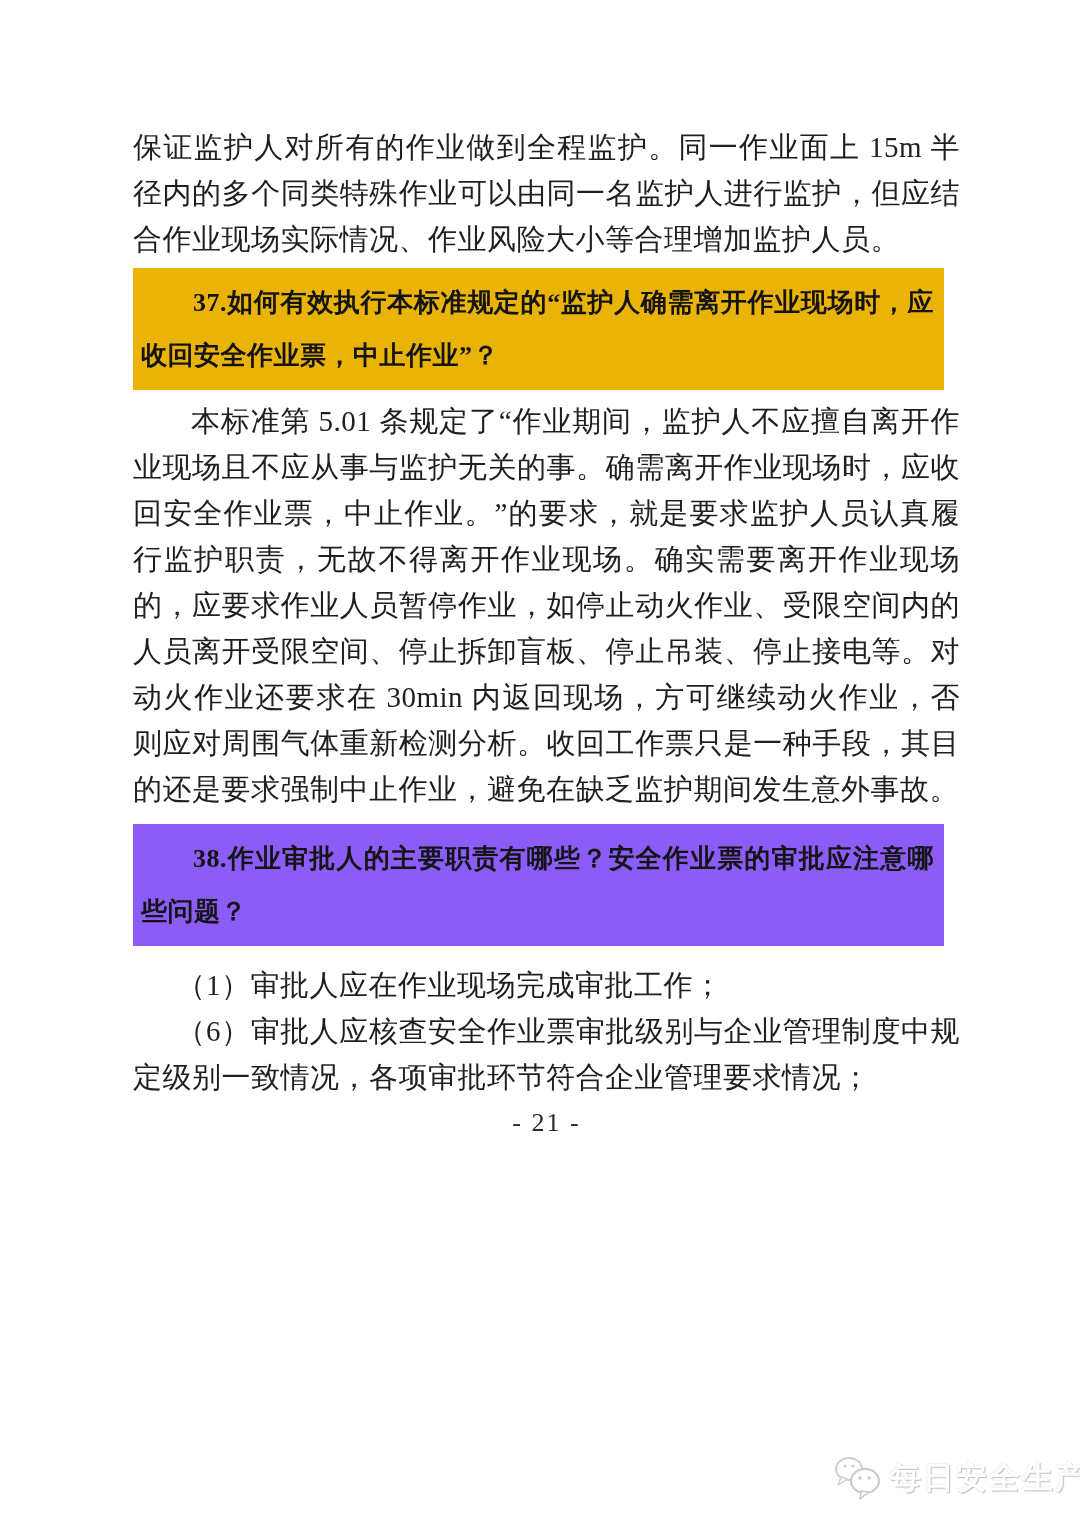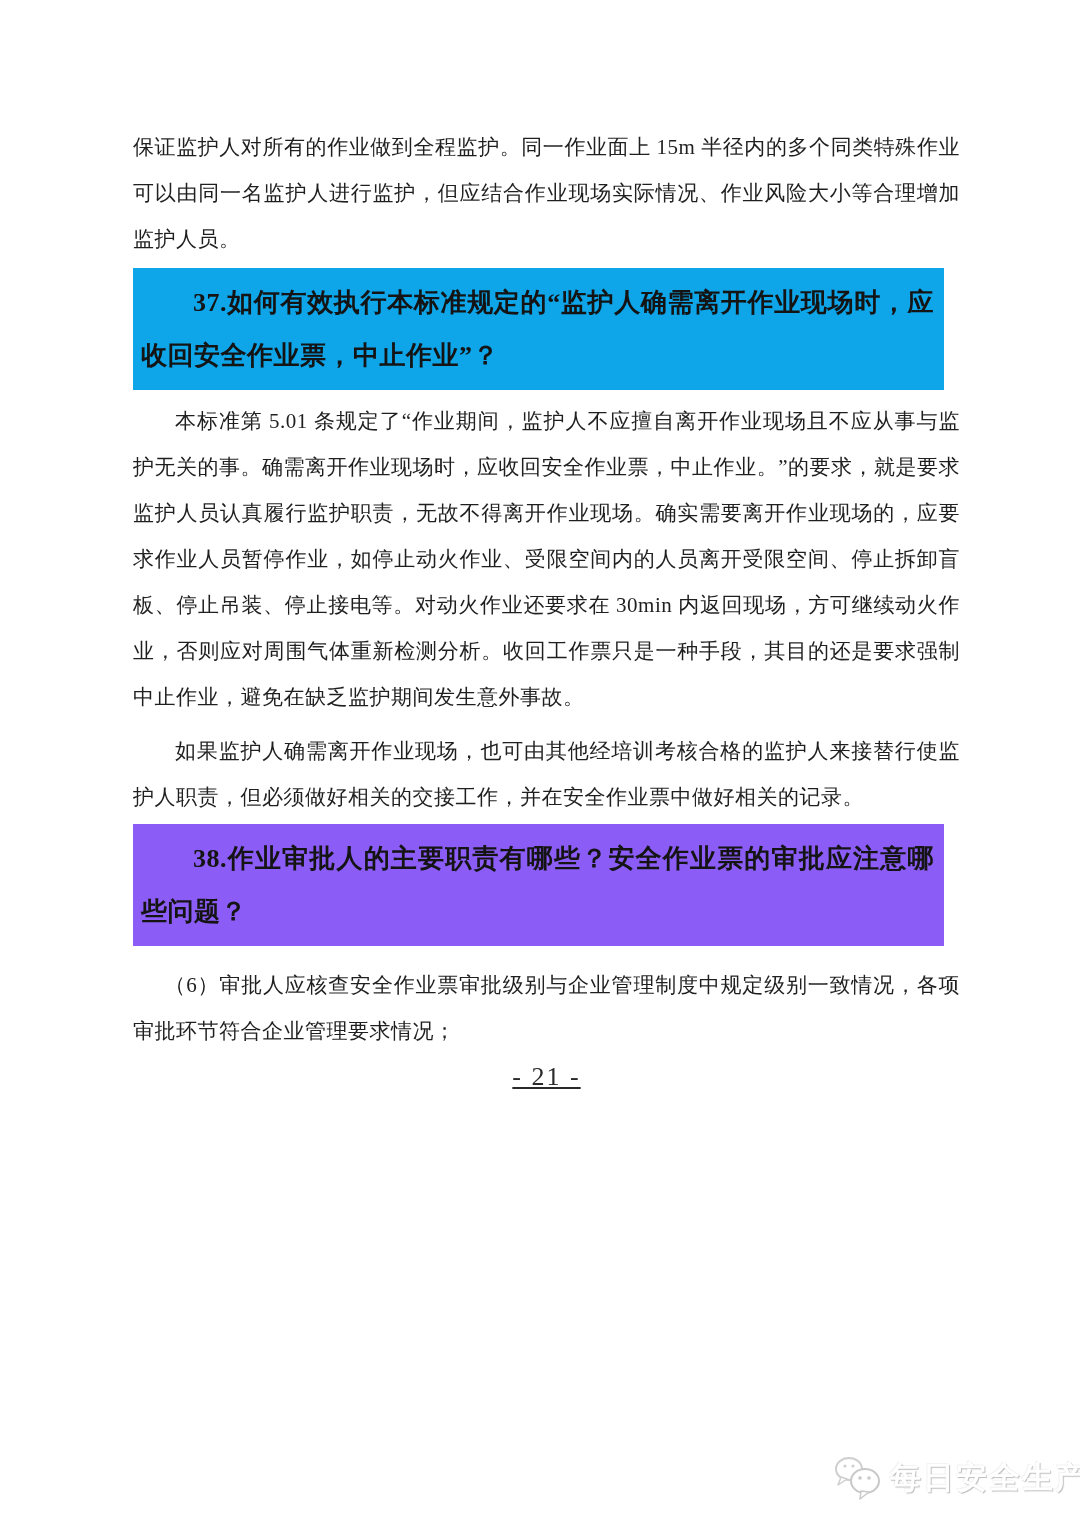--- a/index.html
+++ b/index.html
@@ -11,21 +11,21 @@
     font-family:"Liberation Serif","DejaVu Serif",serif;
     color:#1f1f1f;
   }
   .content {
     position:absolute;
     left:133px; top:124px;
     width:827px;
   }
   .para {
     margin:0;
-    font-size:21px;
+    font-size:29px;
     line-height:46px;
     text-align:justify;
     text-indent:2em;
     letter-spacing:0.5px;
   }
   .para.no-indent { text-indent:0; }
   .para.indent-15 { text-indent:1.5em; }
   .qheading {
     box-sizing:border-box;
     width:811px;
@@ -41,21 +41,20 @@
     letter-spacing:0.5px;
   }
   .qheading.second { margin-top:4px; }
   .spacer-sm { height:8px; }
   .footer {
     margin-top:8px;
     text-align:center;
     font-size:26px;
     letter-spacing:2px;
     color:#2a2a2a;
-    text-decoration:underline;
   }
   .watermark {
     position:absolute;
     left:832px; top:1454px;
     display:flex;
     align-items:center;
     gap:6px;
   }
   .watermark-label {
     font-family:"Liberation Sans","DejaVu Sans",sans-serif;
@@ -69,34 +68,34 @@
   .wechat-icon { display:block; }
 </style>
 </head>
 <body>
 
 <div class="page" style="background: rgb(255, 255, 255); color: rgb(31, 31, 31);">
   <div class="content">
 
     <p class="para no-indent">保证监护人对所有的作业做到全程监护。同一作业面上 15m 半径内的多个同类特殊作业可以由同一名监护人进行监护，但应结合作业现场实际情况、作业风险大小等合理增加监护人员。</p>
 
-    <div class="qheading" style="background: #0ea5e9;">37.如何有效执行本标准规定的“监护人确需离开作业现场时，应收回安全作业票，中止作业”？</div>
+    <div class="qheading" style="background: #eab308;">37.如何有效执行本标准规定的“监护人确需离开作业现场时，应收回安全作业票，中止作业”？</div>
 
     <p class="para">本标准第 5.01 条规定了“作业期间，监护人不应擅自离开作业现场且不应从事与监护无关的事。确需离开作业现场时，应收回安全作业票，中止作业。”的要求，就是要求监护人员认真履行监护职责，无故不得离开作业现场。确实需要离开作业现场的，应要求作业人员暂停作业，如停止动火作业、受限空间内的人员离开受限空间、停止拆卸盲板、停止吊装、停止接电等。对动火作业还要求在 30min 内返回现场，方可继续动火作业，否则应对周围气体重新检测分析。收回工作票只是一种手段，其目的还是要求强制中止作业，避免在缺乏监护期间发生意外事故。</p>
 
     <div class="spacer-sm"></div>
 
-    <p class="para">如果监护人确需离开作业现场，也可由其他经培训考核合格的监护人来接替行使监护人职责，但必须做好相关的交接工作，并在安全作业票中做好相关的记录。</p>
 
 
     <div class="qheading second" style="background: #8b5cf6;">38.作业审批人的主要职责有哪些？安全作业票的审批应注意哪些问题？</div>
 
     <div class="spacer-sm"></div>
 
 
+    <p class="para indent-15">（1）审批人应在作业现场完成审批工作；</p>
 
     <p class="para indent-15">（6）审批人应核查安全作业票审批级别与企业管理制度中规定级别一致情况，各项审批环节符合企业管理要求情况；</p>
 
     <div class="footer">- 21 -</div>
   </div>
 
   <div class="watermark">
     <svg class="wechat-icon" width="52" height="48" viewBox="0 0 52 48" aria-hidden="true">
       <ellipse cx="17" cy="15" rx="13" ry="11" fill="#ffffff" stroke="#cfcfcf" stroke-width="2"></ellipse>
       <path d="M9 23 L6 31 L15 25 Z" fill="#ffffff" stroke="#cfcfcf" stroke-width="1.5" stroke-linejoin="round"></path>

